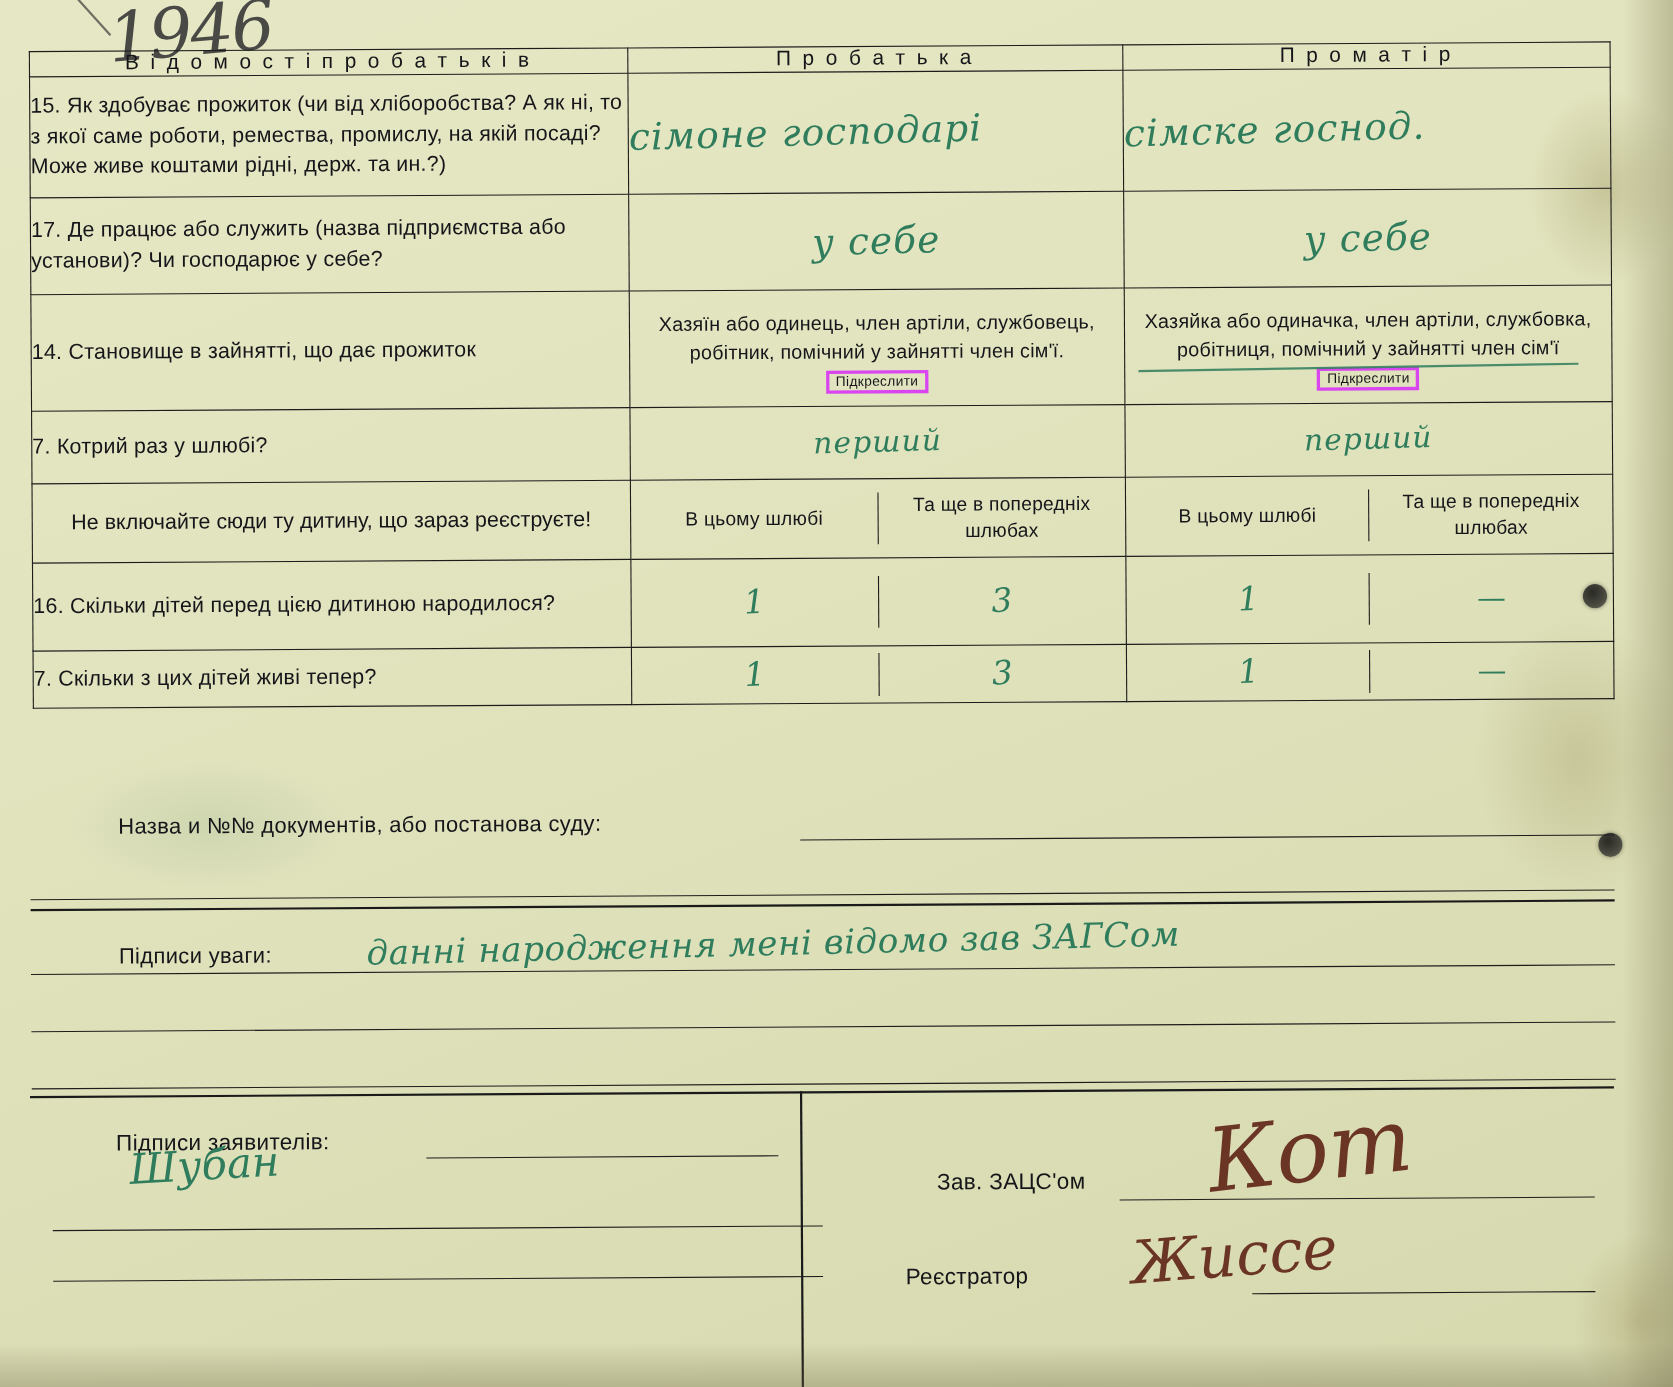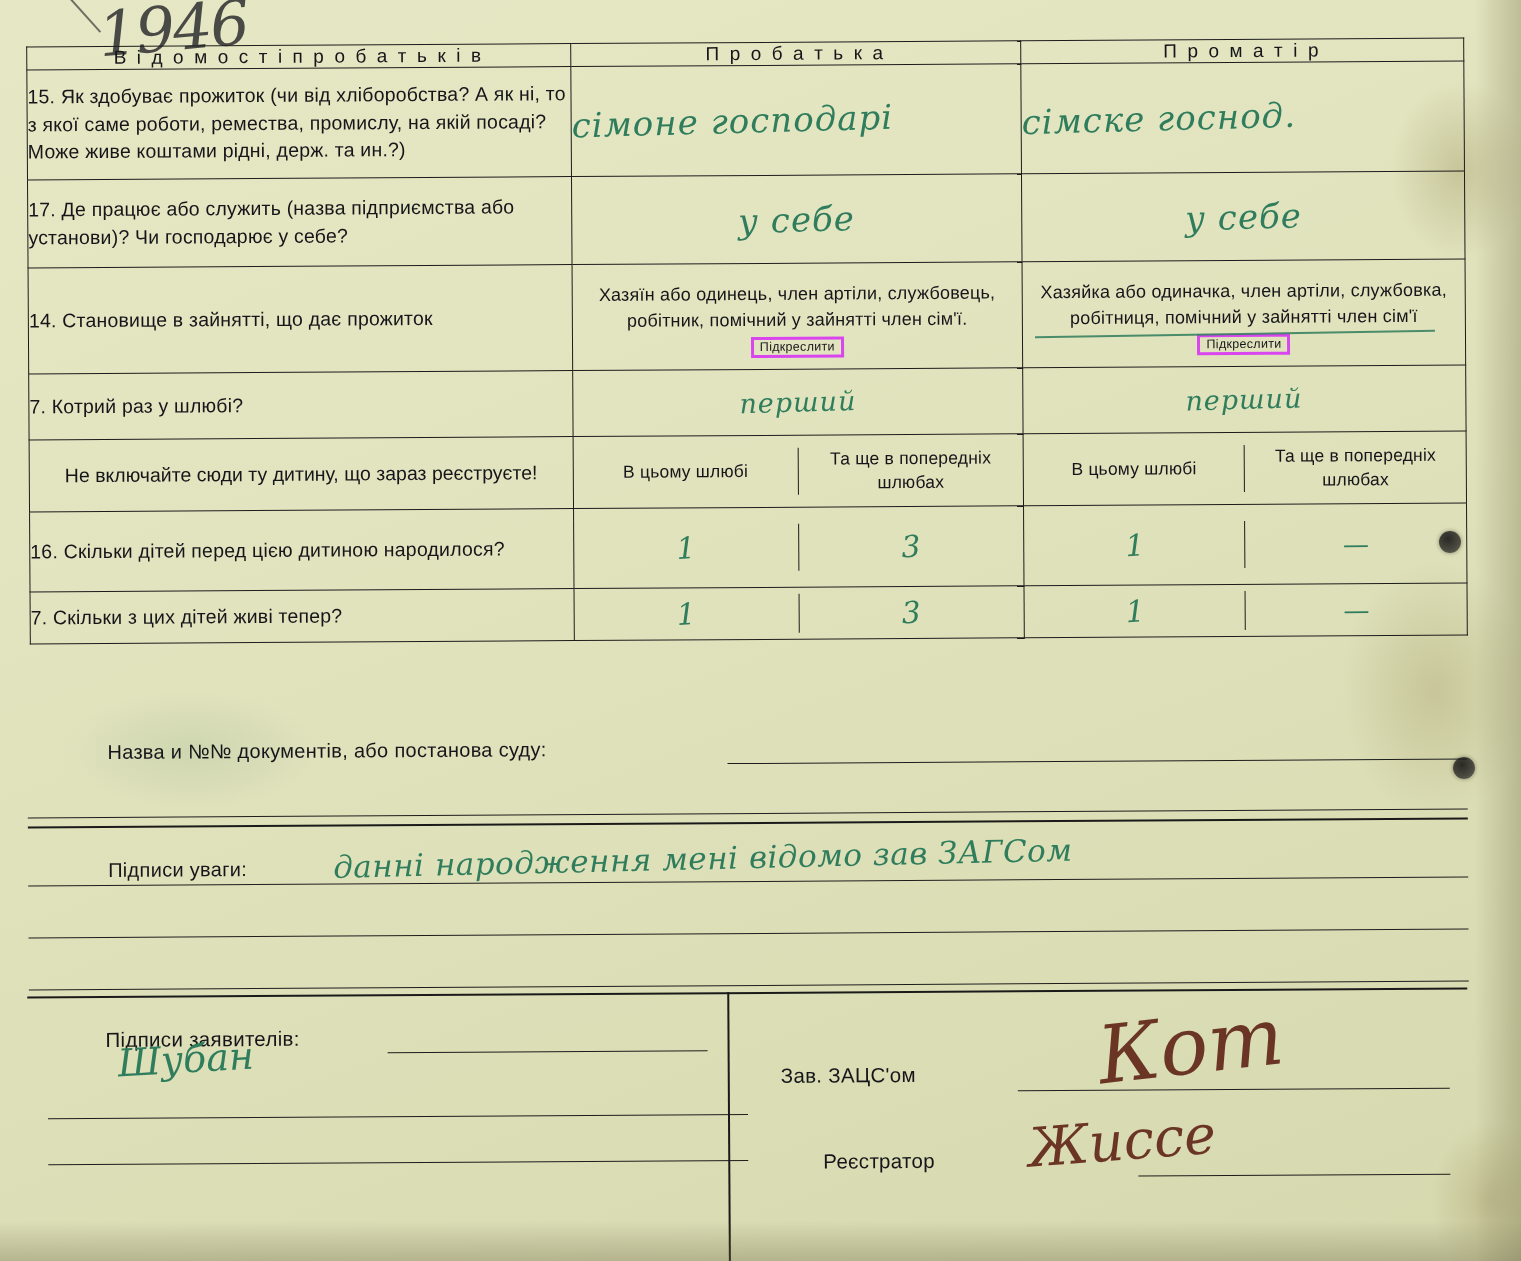--- a/index.html
+++ b/index.html
@@ -452,21 +452,21 @@
   <div class="sigblock">
     <div class="sig-top"></div>
     <div class="sig-divider"></div>
 
     <span class="sig-label" style="left:78px; top:32px;">Підписи заявителів:</span>
     <div class="sig-rule" style="left:360px; right:760px; top:58px;"></div>
     <span class="sig-hw" style="left:90px; top:42px;">Шубан</span>
     <div class="sig-rule" style="left:20px; right:720px; top:122px;"></div>
     <div class="sig-rule" style="left:20px; right:720px; top:168px;"></div>
 
-    <span class="sig-label" style="left:753px; top:72px;">Зав. ЗАЦС'ом</span>
+    <span class="sig-label" style="left:824px; top:72px;">Зав. ЗАЦС'ом</span>
     <div class="sig-rule" style="left:990px; right:18px; top:100px;"></div>
 
     <span class="sig-label" style="left:795px; top:158px;">Реєстратор</span>
     <div class="sig-rule" style="left:1110px; right:18px; top:186px;"></div>
 
     <span class="sig-ink" style="left:1070px; top:10px; font-size:80px; transform:rotate(-6deg);">Кот</span>
     <span class="sig-ink" style="left:1000px; top:120px; font-size:54px; transform:rotate(-4deg);">Жиссе</span>
   </div>
 
   <div class="edge-right"></div>

